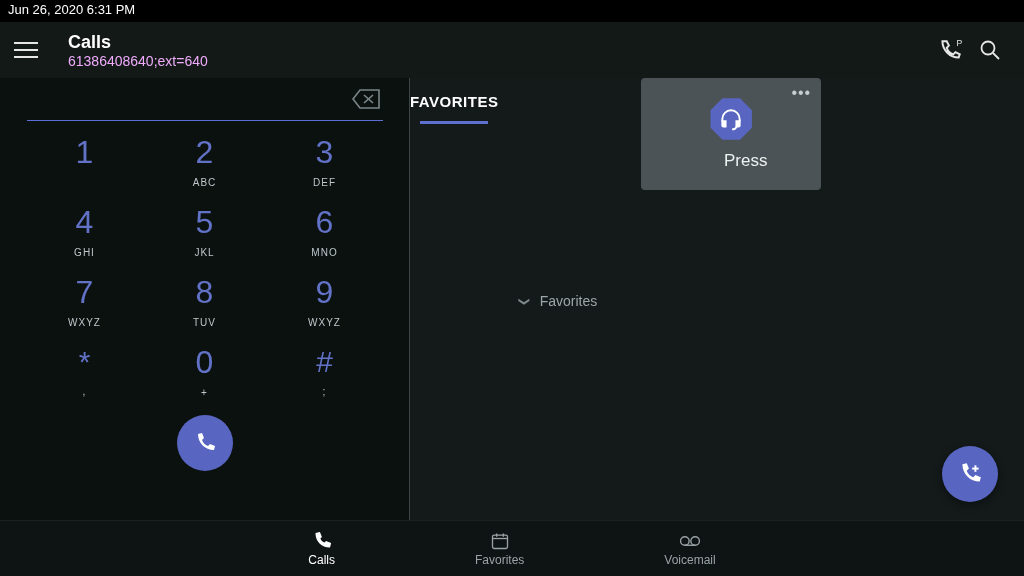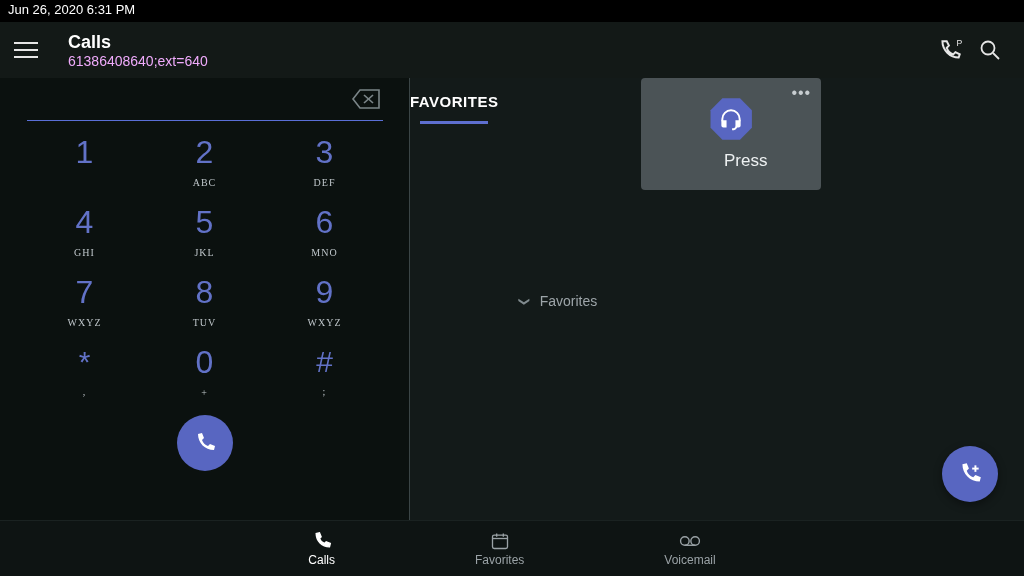--- a/index.html
+++ b/index.html
@@ -17,21 +17,21 @@
   .body { display: flex; height: calc(576px - 22px - 56px - 56px); }
   
   .dialer { width: 410px; background: #0b110f; position: relative; display: flex; flex-direction: column; align-items: center; border-right: 1px solid #3b4546; }
   .dial-input-row { width: 100%; display: flex; justify-content: flex-end; align-items: center; padding: 10px 28px 6px 28px; }
   .backspace { cursor: pointer; }
   .backspace svg { stroke: #7b8588; fill: none; stroke-width: 1.6; }
   .dial-line { width: 356px; height: 1px; background: #5a6fd6; margin-bottom: 6px; }
   .keypad { width: 360px; display: grid; grid-template-columns: repeat(3, 1fr); grid-template-rows: repeat(4, 70px); row-gap: 0px; }
   .key { display: flex; flex-direction: column; align-items: center; justify-content: center; cursor: pointer; }
   .key-d { font-size: 32px; color: #6272c7; font-weight: 400; line-height: 1; }
-  .key-l { font-size: 10px; color: #bfc6ca; letter-spacing: 1px; margin-top: 9px; height: 12px; font-family: Liberation Serif, serif; }
+  .key-l { font-size: 10px; color: #bfc6ca; letter-spacing: 1px; margin-top: 9px; height: 12px; }
   .key.star .key-d, .key.pound .key-d { font-size: 30px; }
   .call-btn { width: 56px; height: 56px; border-radius: 50%; background: #5866c1; display: flex; align-items: center; justify-content: center; margin: 8px auto 0 auto; cursor: pointer; }
   .call-btn svg { fill: #fff; }
   
   .right { flex: 1; background: #131a19; display: flex; flex-direction: row; position: relative; }
   .tabs { display: flex; height: 46px; }
   .tab { flex: 1; display: flex; align-items: center; justify-content: center; font-size: 15px; font-weight: 600; letter-spacing: 0.5px; color: #a9b0b4; cursor: pointer; position: relative; }
   .tab.active { color: #fff; }
   .tab.active::after { content: ""; position: absolute; bottom: 0; left: 10px; right: 10px; height: 3px; background: #5e6fd0; }
   .section-hdr { display: flex; align-items: center; gap: 10px; padding: 14px 22px 10px 22px; color: #9da5a9; font-size: 14px; cursor: pointer; }

